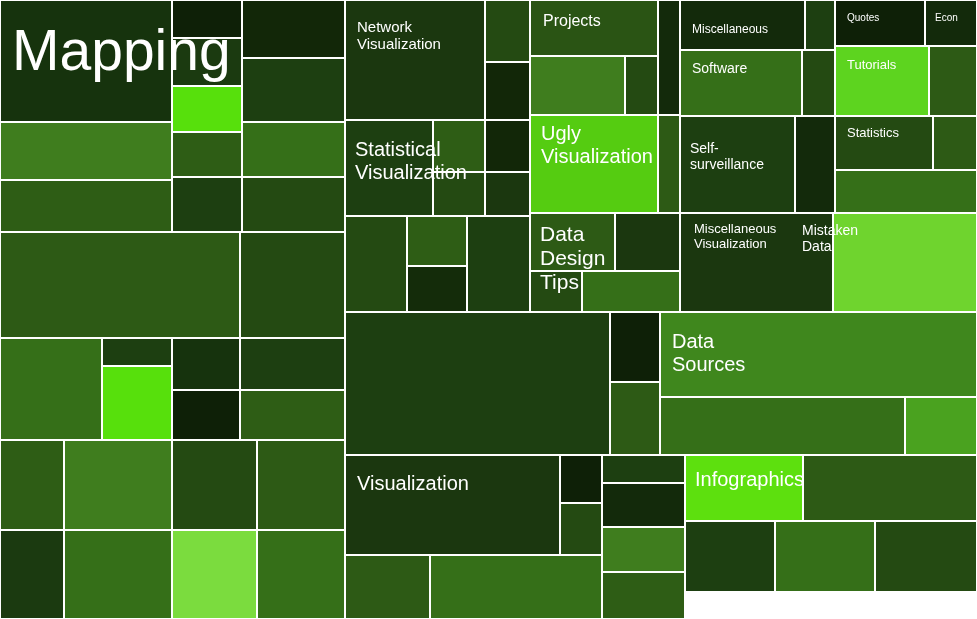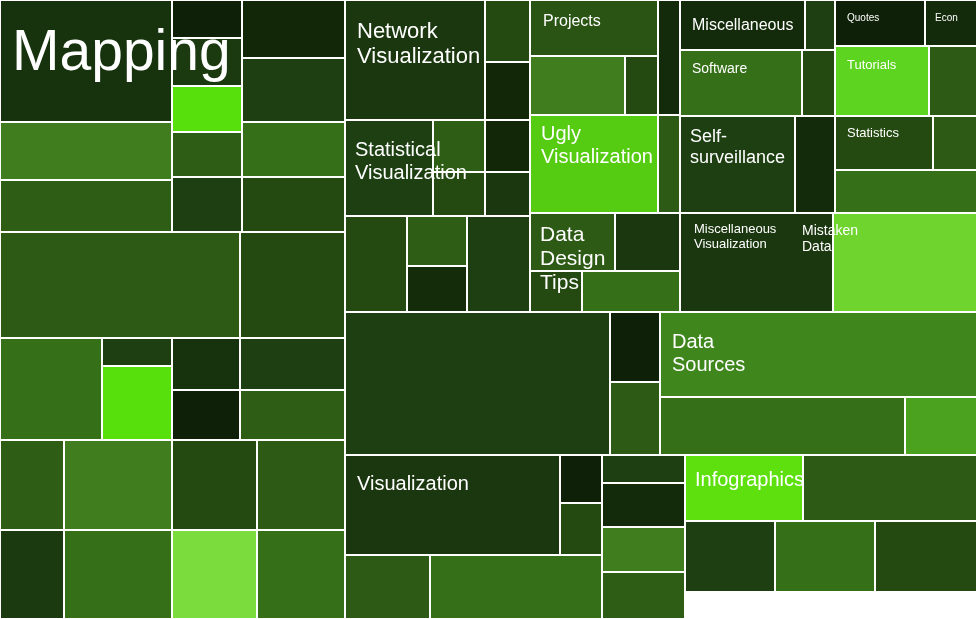--- a/index.html
+++ b/index.html
@@ -96,31 +96,31 @@
       <div class="tile" style="left: 602px; top: 455px; width: 83px; height: 28px; background: rgb(29, 63, 17);"></div>
       <div class="tile" style="left: 602px; top: 483px; width: 83px; height: 44px; background: rgb(19, 42, 11);"></div>
       <div class="tile" style="left: 602px; top: 527px; width: 83px; height: 45px; background: rgb(63, 125, 30);"></div>
       <div class="tile" style="left: 602px; top: 572px; width: 83px; height: 47px; background: rgb(46, 93, 21);"></div>
       <div class="tile" style="left: 685px; top: 455px; width: 118px; height: 66px; background: rgb(93, 224, 14);"></div>
       <div class="tile" style="left: 803px; top: 455px; width: 174px; height: 66px; background: rgb(45, 90, 21);"></div>
       <div class="tile" style="left: 685px; top: 521px; width: 90px; height: 71px; background: rgb(29, 63, 17);"></div>
       <div class="tile" style="left: 775px; top: 521px; width: 100px; height: 71px; background: rgb(53, 111, 24);"></div>
       <div class="tile" style="left: 875px; top: 521px; width: 102px; height: 71px; background: rgb(36, 74, 18);"></div>
       <div class="tlabel big" style="left: 12px; top: 18px; font-size: 57px;">Mapping</div>
-      <div class="tlabel" style="left: 357px; top: 18px; font-size: 22px; max-width: 125px;">Network Visualization</div>
+      <div class="tlabel" style="left: 357px; top: 18px; font-size: 15px; max-width: 125px;">Network Visualization</div>
       <div class="tlabel" style="left: 355px; top: 138px; font-size: 20px; max-width: 130px;">Statistical Visualization</div>
       <div class="tlabel" style="left: 543px; top: 12px; font-size: 16px;">Projects</div>
       <div class="tlabel" style="left: 541px; top: 122px; font-size: 20px; max-width: 110px;">Ugly Visualization</div>
       <div class="tlabel" style="left: 540px; top: 222px; font-size: 21px; max-width: 100px;">Data Design Tips</div>
-      <div class="tlabel" style="left: 692px; top: 16px; font-size: 16px;">Miscellaneous</div>
+      <div class="tlabel" style="left: 692px; top: 23px; font-size: 12px;">Miscellaneous</div>
       <div class="tlabel" style="left: 847px; top: 12px; font-size: 10px;">Quotes</div>
       <div class="tlabel" style="left: 935px; top: 12px; font-size: 10px;">Econ</div>
       <div class="tlabel" style="left: 692px; top: 60px; font-size: 14px;">Software</div>
       <div class="tlabel" style="left: 847px; top: 58px; font-size: 13px;">Tutorials</div>
-      <div class="tlabel" style="left: 690px; top: 126px; font-size: 18px; max-width: 88px;">Self-surveillance</div>
+      <div class="tlabel" style="left: 690px; top: 140px; font-size: 14px; max-width: 88px;">Self-surveillance</div>
       <div class="tlabel" style="left: 847px; top: 126px; font-size: 13px;">Statistics</div>
       <div class="tlabel" style="left: 694px; top: 222px; font-size: 13px; max-width: 125px;">Miscellaneous Visualization</div>
       <div class="tlabel" style="left: 802px; top: 222px; font-size: 14px;">Mistaken Data</div>
       <div class="tlabel" style="left: 672px; top: 330px; font-size: 20px;">Data Sources</div>
       <div class="tlabel" style="left: 357px; top: 472px; font-size: 20px;">Visualization</div>
       <div class="tlabel" style="left: 695px; top: 468px; font-size: 20px;">Infographics</div>
     </div>
 </div>
 
 </body></html>

